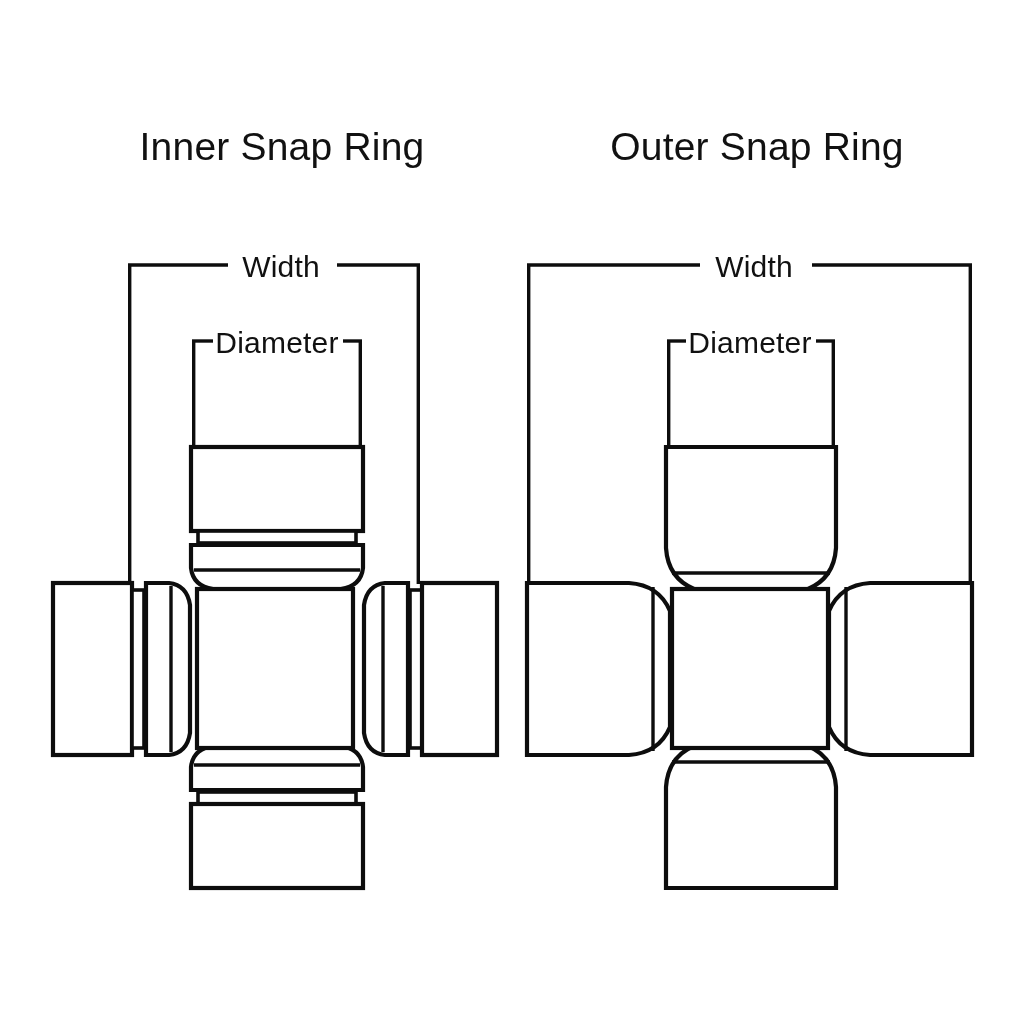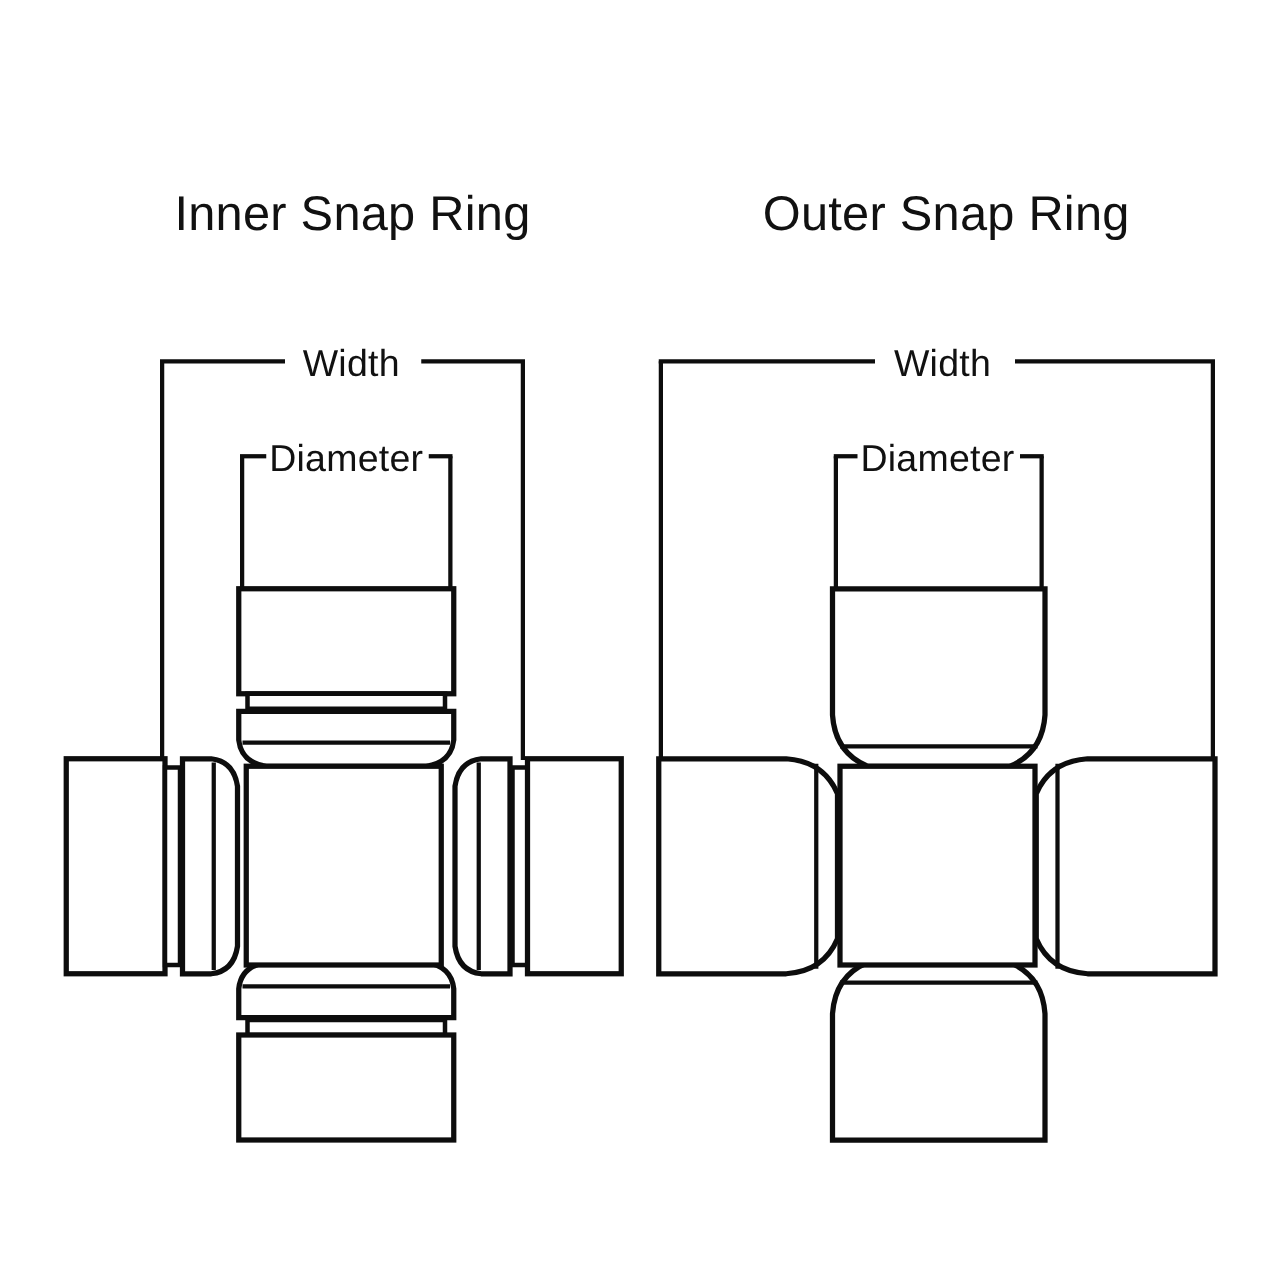--- a/index.html
+++ b/index.html
@@ -13,21 +13,20 @@
     height: 1024px;
     font-family: "Liberation Sans", sans-serif;
     color: #111111;
     overflow: hidden;
   }
   #diagram-root {
     position: relative;
     width: 1024px;
     height: 882px;
     background: #fde047;
-    margin-top: 24px;
   }
   svg#ujoint-svg {
     display: block;
     width: 1024px;
     height: 1024px;
   }
   .part-outline {
     fill: #ffffff;
     stroke: #0d0d0d;
     stroke-width: 4.2;

